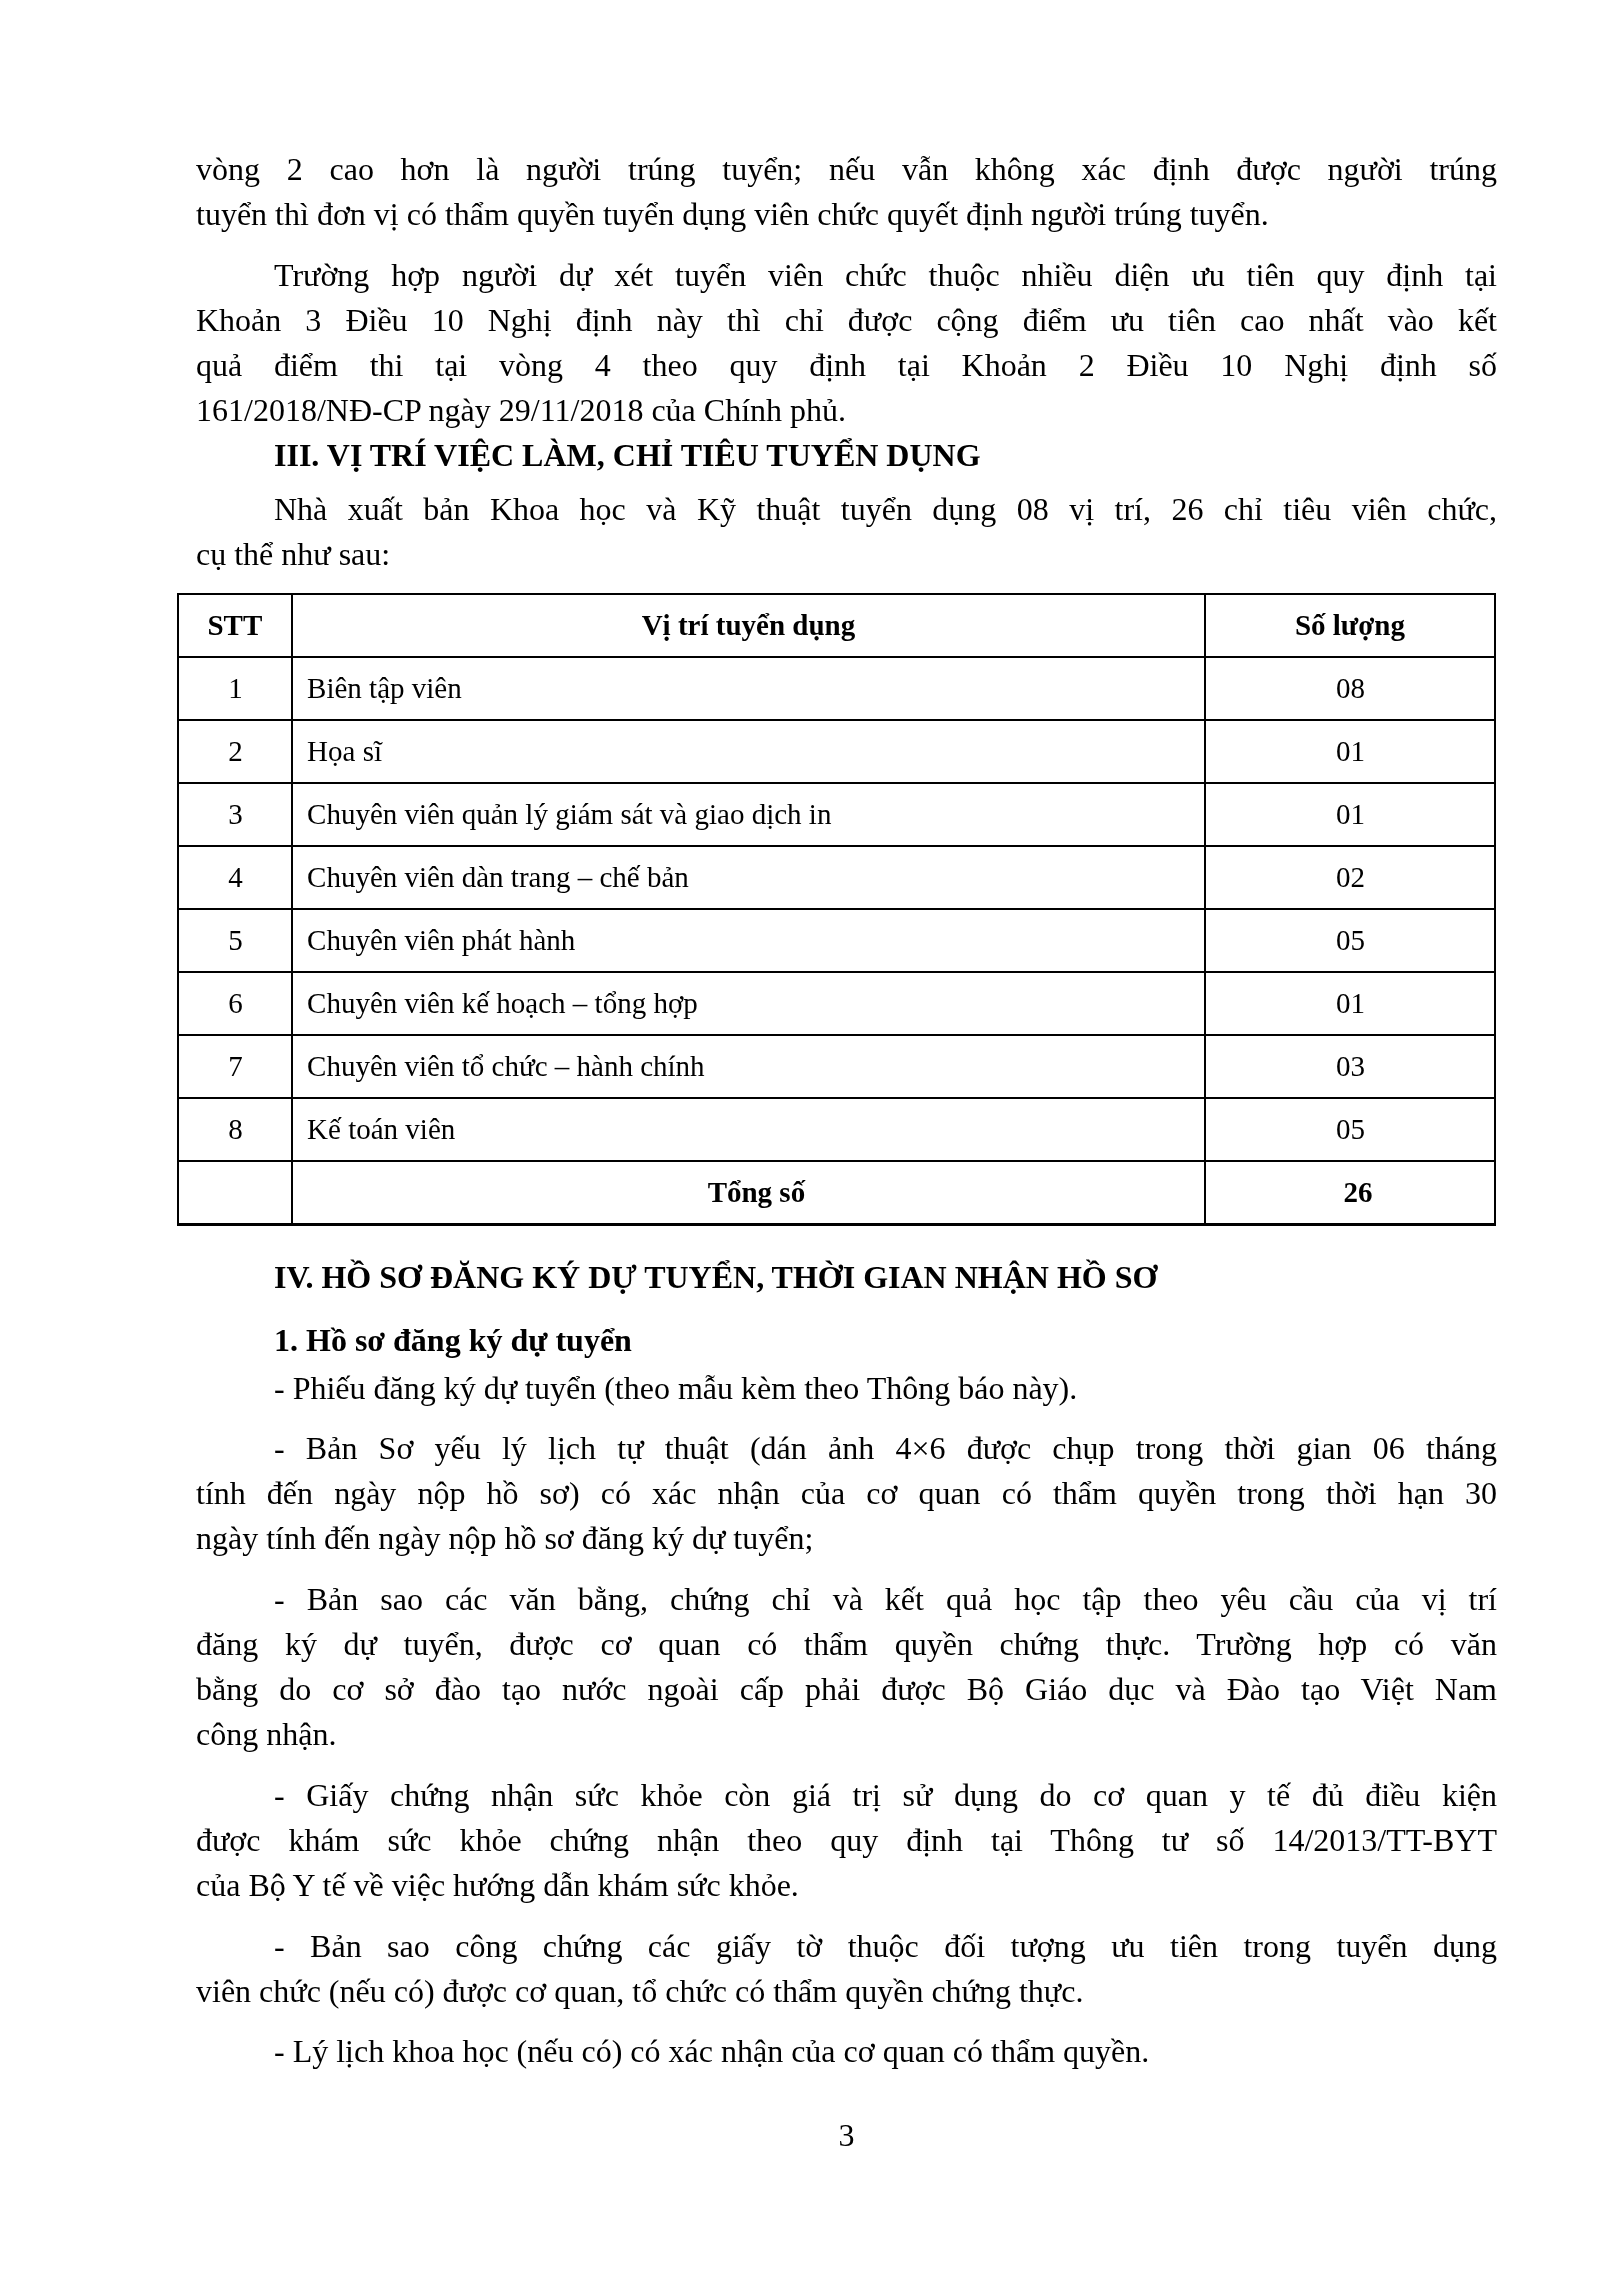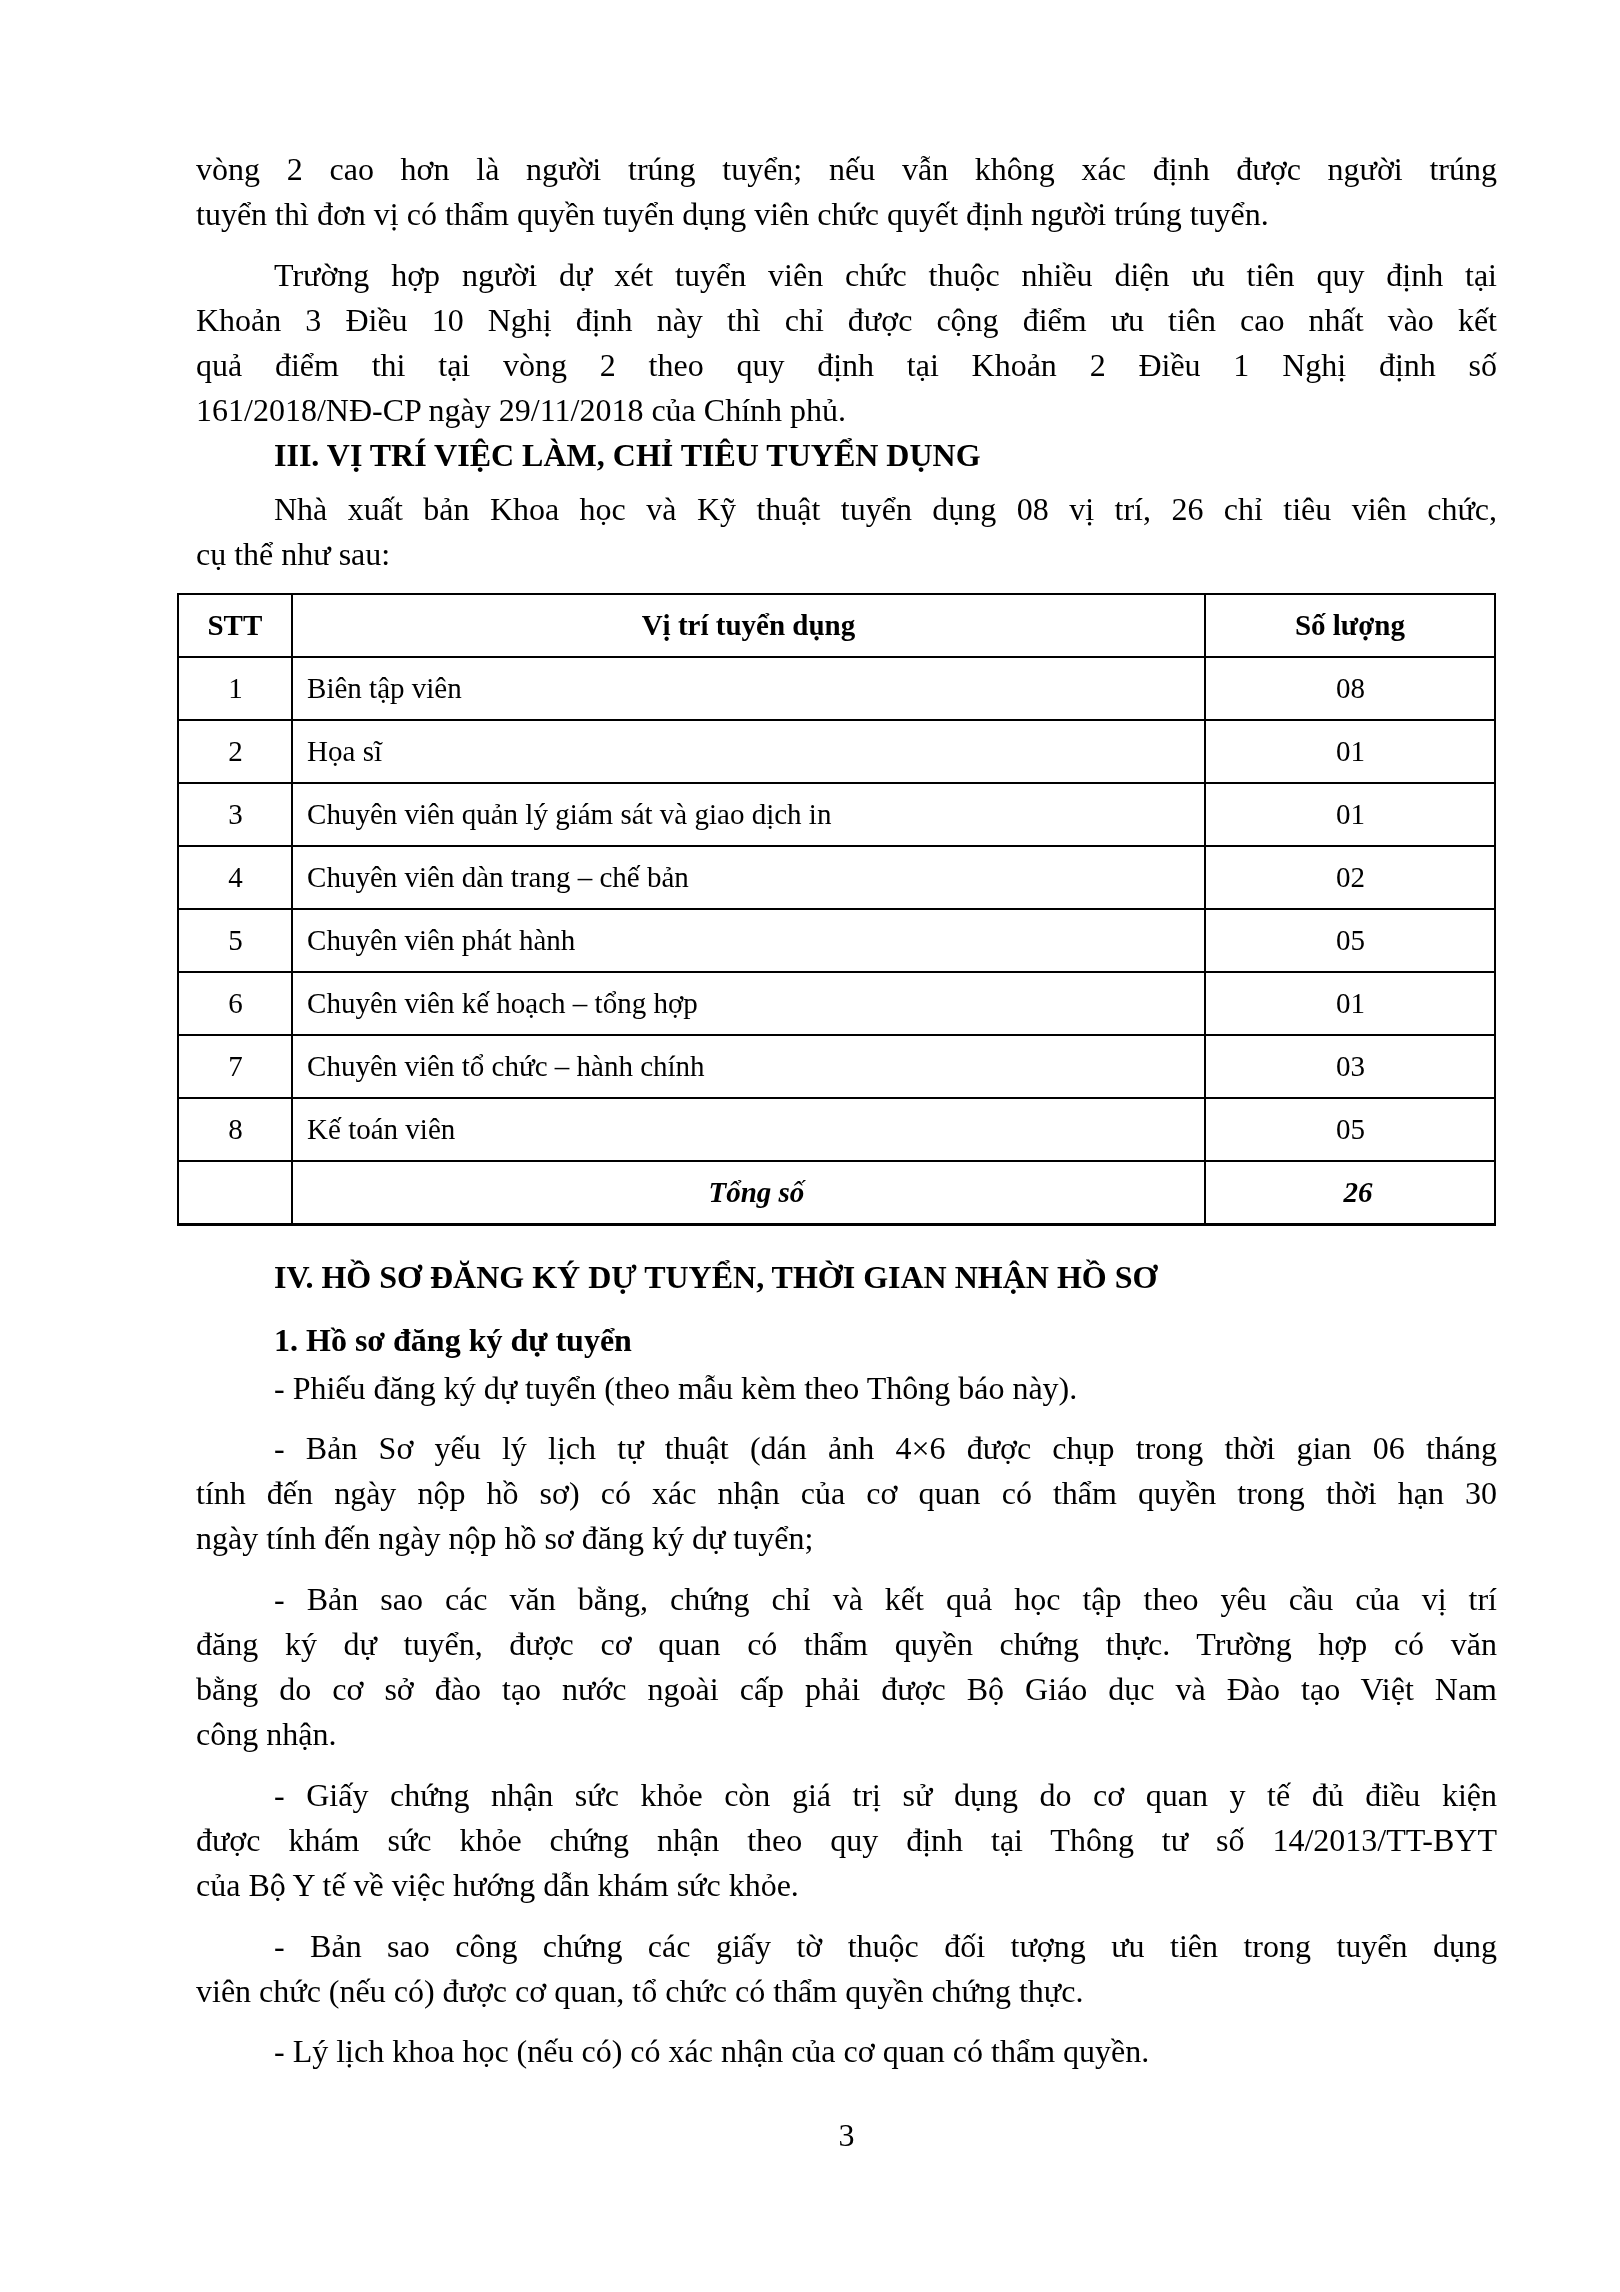--- a/index.html
+++ b/index.html
@@ -49,41 +49,41 @@
     border-bottom: 2.9px solid #000;
     height: 59px;
     vertical-align: middle;
     font-size: 29px;
     line-height: 39px;
   }
   td.c-stt { width: 111px; text-align: center; }
   td.c-pos { padding-left: 13.7px; text-align: left; }
   td.c-qty { width: 287px; text-align: center; border-radius: 27px; }
   tr.thead td { font-weight: bold; text-align: center; padding-left: 0; }
-  tr.total td { font-weight: bold; text-align: center; padding-left: 16px; font-style: italic; }
+  tr.total td { font-weight: bold; text-align: center; padding-left: 16px; }
 
   .footer {
     margin-top: 39px;
     text-align: center;
   }
 </style>
 </head>
 <body>
 
 <div class="page">
 
   <p>
     <span class="jline" style="display:block">vòng 2 cao hơn là người trúng tuyển; nếu vẫn không xác định được người trúng</span>
     <span class="lline" style="display:block">tuyển thì đơn vị có thẩm quyền tuyển dụng viên chức quyết định người trúng tuyển.</span>
   </p>
 
   <p class="mt16">
     <span class="jline ind" style="display:block">Trường hợp người dự xét tuyển viên chức thuộc nhiều diện ưu tiên quy định tại</span>
     <span class="jline" style="display:block">Khoản 3 Điều 10 Nghị định này thì chỉ được cộng điểm ưu tiên cao nhất vào kết</span>
-    <span class="jline" style="display:block">quả điểm thi tại vòng 2 theo quy định tại Khoản 2 Điều 1 Nghị định số</span>
+    <span class="jline" style="display:block">quả điểm thi tại vòng 4 theo quy định tại Khoản 2 Điều 10 Nghị định số</span>
     <span class="lline" style="display:block">161/2018/NĐ-CP ngày 29/11/2018 của Chính phủ.</span>
   </p>
 
   <p class="heading h3">III. VỊ TRÍ VIỆC LÀM, CHỈ TIÊU TUYỂN DỤNG</p>
 
   <p class="para-c">
     <span class="jline ind" style="display:block">Nhà xuất bản Khoa học và Kỹ thuật tuyển dụng 08 vị trí, 26 chỉ tiêu viên chức,</span>
     <span class="lline" style="display:block">cụ thể như sau:</span>
   </p>
 

